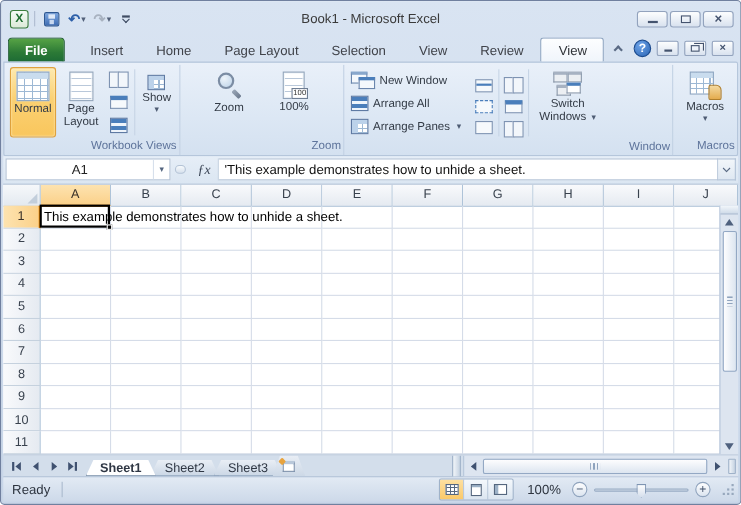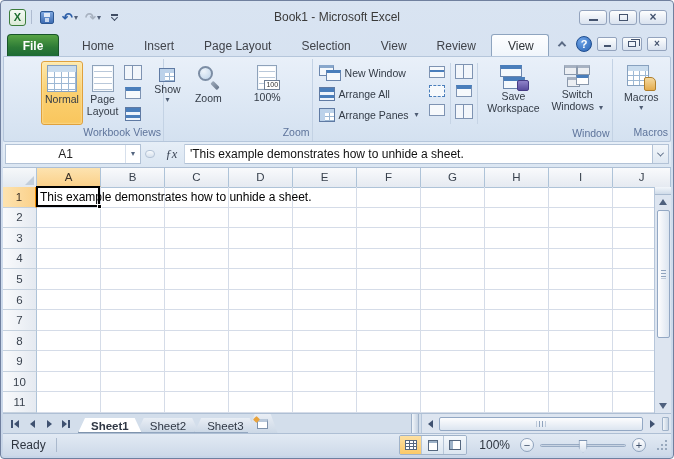--- a/index.html
+++ b/index.html
@@ -46,27 +46,27 @@
   .wbtn .restore { width:8px; height:6px; border:1.2px solid #44536e; position:relative; background:#eef3fa; }
   .wbtn .restore:before { content:""; position:absolute; top:-3px; left:2px; width:8px; height:6px; border:1.2px solid #44536e; border-bottom:none; border-left:none; }
   
   .ribbon { height:86px; background:linear-gradient(#e9f0f9,#dce7f4 60%,#d4e1f0); border:1px solid #b5c6db; border-radius:0 2px 2px 2px; display:flex; padding:2px 0 0 2px; }
   .rgroup { display:flex; flex-direction:column; border-right:1px solid #c3d2e4; padding:1px 2px 0; }
   .gcontent { flex:1; display:flex; align-items:stretch; padding:1px; }
   .glabel { height:15px; text-align:right; font-size:10.5px; color:#5e749b; }
   .bigbtn { display:flex; flex-direction:column; align-items:center; justify-content:flex-start; padding:3px 3px 1px; border-radius:3px; border:1px solid transparent; }
   .bigbtn .blabel { font-size:10.5px; color:#333b46; text-align:center; line-height:11.5px; margin-top:2px; }
   .bigbtn .drop-arrow { display:block; text-align:center; font-size:8px; color:#4e5c73; line-height:7px; }
-  .bigbtn.selected { background:linear-gradient(#fde9ae,#fbd173 45%,#f9c65d); border:1px solid #dfa13d; box-shadow:inset 0 0 2px #fff3cf;margin-left:32px; }
+  .bigbtn.selected { background:linear-gradient(#fde9ae,#fbd173 45%,#f9c65d); border:1px solid #dfa13d; box-shadow:inset 0 0 2px #fff3cf; }
   .inline-arrow { font-size:8px; color:#4e5c73; margin-left:2px; }
   .smallcol { display:flex; flex-direction:column; justify-content:space-between; padding:2px 1px; }
   .sbtn { width:20px; height:19px; display:flex; align-items:center; justify-content:center; border-radius:2px; }
   .vsep { width:1px; background:#c6d4e5; margin:2px 3px; }
   .wrow { display:flex; align-items:center; gap:4px; height:21px; padding:0 3px; border-radius:2px; font-size:10.5px; color:#333b46; white-space:nowrap; }
-  .wcol { display:flex; flex-direction:column; justify-content:flex-start; padding:1px 0; }
+  .wcol { display:flex; flex-direction:column; justify-content:flex-end; padding:1px 0; }
   
   .ic { position:relative; }
   .ic-table { width:30px; height:27px; background:#fff; border:1px solid #87a1bf; background-image:linear-gradient(#c9dcee 6px,transparent 6px),repeating-linear-gradient(#0000 0 5px,#9db8d4 5px 6px),repeating-linear-gradient(90deg,#0000 0 6px,#9db8d4 6px 7px); }
   .ic-page { width:22px; height:27px; background:#fff; border:1px solid #8ea2ba; box-shadow:inset 0 0 0 1px #f2f6fa; background-image:repeating-linear-gradient(#0000 0 5px,#b9c8da 5px 6px); }
   .ic-mag { width:26px; height:26px; }
   .ic-mag .lens { position:absolute; top:1px; left:3px; width:15px; height:15px; border:2px solid #7c8da4; border-radius:50%; background:radial-gradient(circle at 35% 30%,#eef4fa,#bcd2e8); }
   .ic-mag .handle { position:absolute; width:4px; height:9px; background:linear-gradient(#9aa7b8,#6c7a8e); bottom:1px; right:4px; transform:rotate(-45deg); border-radius:1px; }
   .badge100 { position:absolute; bottom:-1px; right:-4px; background:#fff; border:1px solid #6e7e94; font-size:7px; padding:0 1px; color:#333; line-height:8px; }
   .ic-zoomsel { width:28px; height:26px; background:#fff; border:1px solid #87a1bf; background-image:linear-gradient(#cfe0f0 5px,transparent 5px),repeating-linear-gradient(#0000 0 5px,#aac2da 5px 6px),repeating-linear-gradient(90deg,#0000 0 6px,#aac2da 6px 7px); }
   .ic-zoomsel .lens { position:absolute; bottom:-2px; right:-2px; width:11px; height:11px; border:2px solid #716f6d; border-radius:50%; background:#d8e6f2aa; }
@@ -92,21 +92,21 @@
   .ic-switch i { position:absolute; border:1px solid #8a98ab; background:#eceff3; border-top:3px solid #a7b2c2; width:13px; height:10px; }
   .ic-switch i:nth-child(1){ top:0; left:0; }
   .ic-switch i:nth-child(2){ top:0; right:0; }
   .ic-switch i:nth-child(3){ bottom:0; left:3px; }
   .ic-switch i:nth-child(4){ bottom:2px; right:1px; border-top:3px solid #4a7ebb; background:#fff; }
   .ic-macros { width:28px; height:25px; }
   .ic-macros .sheet { position:absolute; top:0; left:0; width:22px; height:21px; background:#fff; border:1px solid #87a1bf; background-image:linear-gradient(#c9dcee 5px,transparent 5px),repeating-linear-gradient(#0000 0 4px,#9db8d4 4px 5px),repeating-linear-gradient(90deg,#0000 0 5px,#9db8d4 5px 6px); }
   .ic-macros .scroll { position:absolute; right:-1px; bottom:-1px; width:12px; height:14px; background:linear-gradient(#f4d9a0,#e4ac4e); border:1px solid #b07f2c; border-radius:2px 5px 2px 2px; }
   
   .fbar { height:26px; background:linear-gradient(#e6eef7,#dbe6f2); border-bottom:1px solid #aebfd4; display:flex; align-items:stretch; padding:2px 2px 3px; gap:0; }
-  .namebox { width:136px; background:#fff; border:1px solid #b2c2d6; display:flex; align-items:center; }
+  .namebox { width:150px; background:#fff; border:1px solid #b2c2d6; display:flex; align-items:center; }
   .namebox .nbtext { flex:1; text-align:center; font-size:12px; color:#222; }
   .namebox .nbarrow { width:15px; font-size:8px; color:#54657f; text-align:center; border-left:1px solid #d7e0ec; line-height:18px; }
   .fdivider { width:18px; display:flex; align-items:center; justify-content:center; }
   .fdivider i { width:10px; height:8px; background:linear-gradient(#f7fafc,#d7e1ed); border:1px solid #b4c3d6; border-radius:4px; }
   .fxbtn { width:26px; display:flex; align-items:center; justify-content:center; font-size:12.5px; font-style:italic; font-family:"Liberation Serif",serif; color:#3b4happen556; color:#3b4556; border-right:1px solid #c5d2e2; }
   .fcontent { flex:1; background:#fff; border:1px solid #b2c2d6; border-left:none; display:flex; align-items:center; padding:0 5px; font-size:12px; color:#111; white-space:nowrap; overflow:hidden; }
   .fexpand { width:16px; display:flex; align-items:center; justify-content:center; background:linear-gradient(#f2f6fa,#dfe8f2); border:1px solid #b2c2d6; border-left:none; }
   .fexpand i { width:5px; height:5px; border-right:1.5px solid #5a6a84; border-bottom:1.5px solid #5a6a84; transform:rotate(45deg) translate(-1px,-1px); }
   
   .gridwrap { flex:1; position:relative; background:#fff; overflow:hidden; border-bottom:1px solid #aebfd4; }
@@ -207,22 +207,22 @@
         </div>
       <div class="wbtn">
           <span class="closex">×</span>
         </div>
     </div>
   </div>
 
   <div class="tabrow">
     <div class="file-tab">File</div>
     <div id="ribbon-tabs" style="display:flex;align-items:flex-end;">
+        <div class="rtab">Insert</div>
         <div class="rtab">Home</div>
-        <div class="rtab">Insert</div>
         <div class="rtab">Page Layout</div>
         <div class="rtab">Selection</div>
         <div class="rtab">View</div>
         <div class="rtab">Review</div>
         <div class="rtab active">View</div>
       </div>
     <div class="tabrow-right">
       <div class="collapse-chev">
           <i></i>
         </div>
@@ -328,28 +328,20 @@
               <i class="ic ic-pagepair"></i>
             </div>
           <div class="sbtn">
               <i class="ic ic-mini topbar"></i>
             </div>
           <div class="sbtn">
               <i class="ic ic-pagepair" style="height:11px"></i>
             </div>
         </div>
         <div class="vsep"></div>
-        <div class="bigbtn" style="width:66px">
-          <div class="ic ic-savews">
-              <i class="w1"></i>
-              <i class="w2"></i>
-              <i class="fl"></i>
-            </div>
-          <div class="blabel">Save Workspace</div>
-        </div>
         <div class="bigbtn" style="width:64px">
           <div class="ic ic-switch">
               <i></i>
               <i></i>
               <i></i>
               <i></i>
             </div>
           <div class="blabel"><span>Switch Windows</span> <span class="inline-arrow">▾</span></div>
         </div>
       </div>

